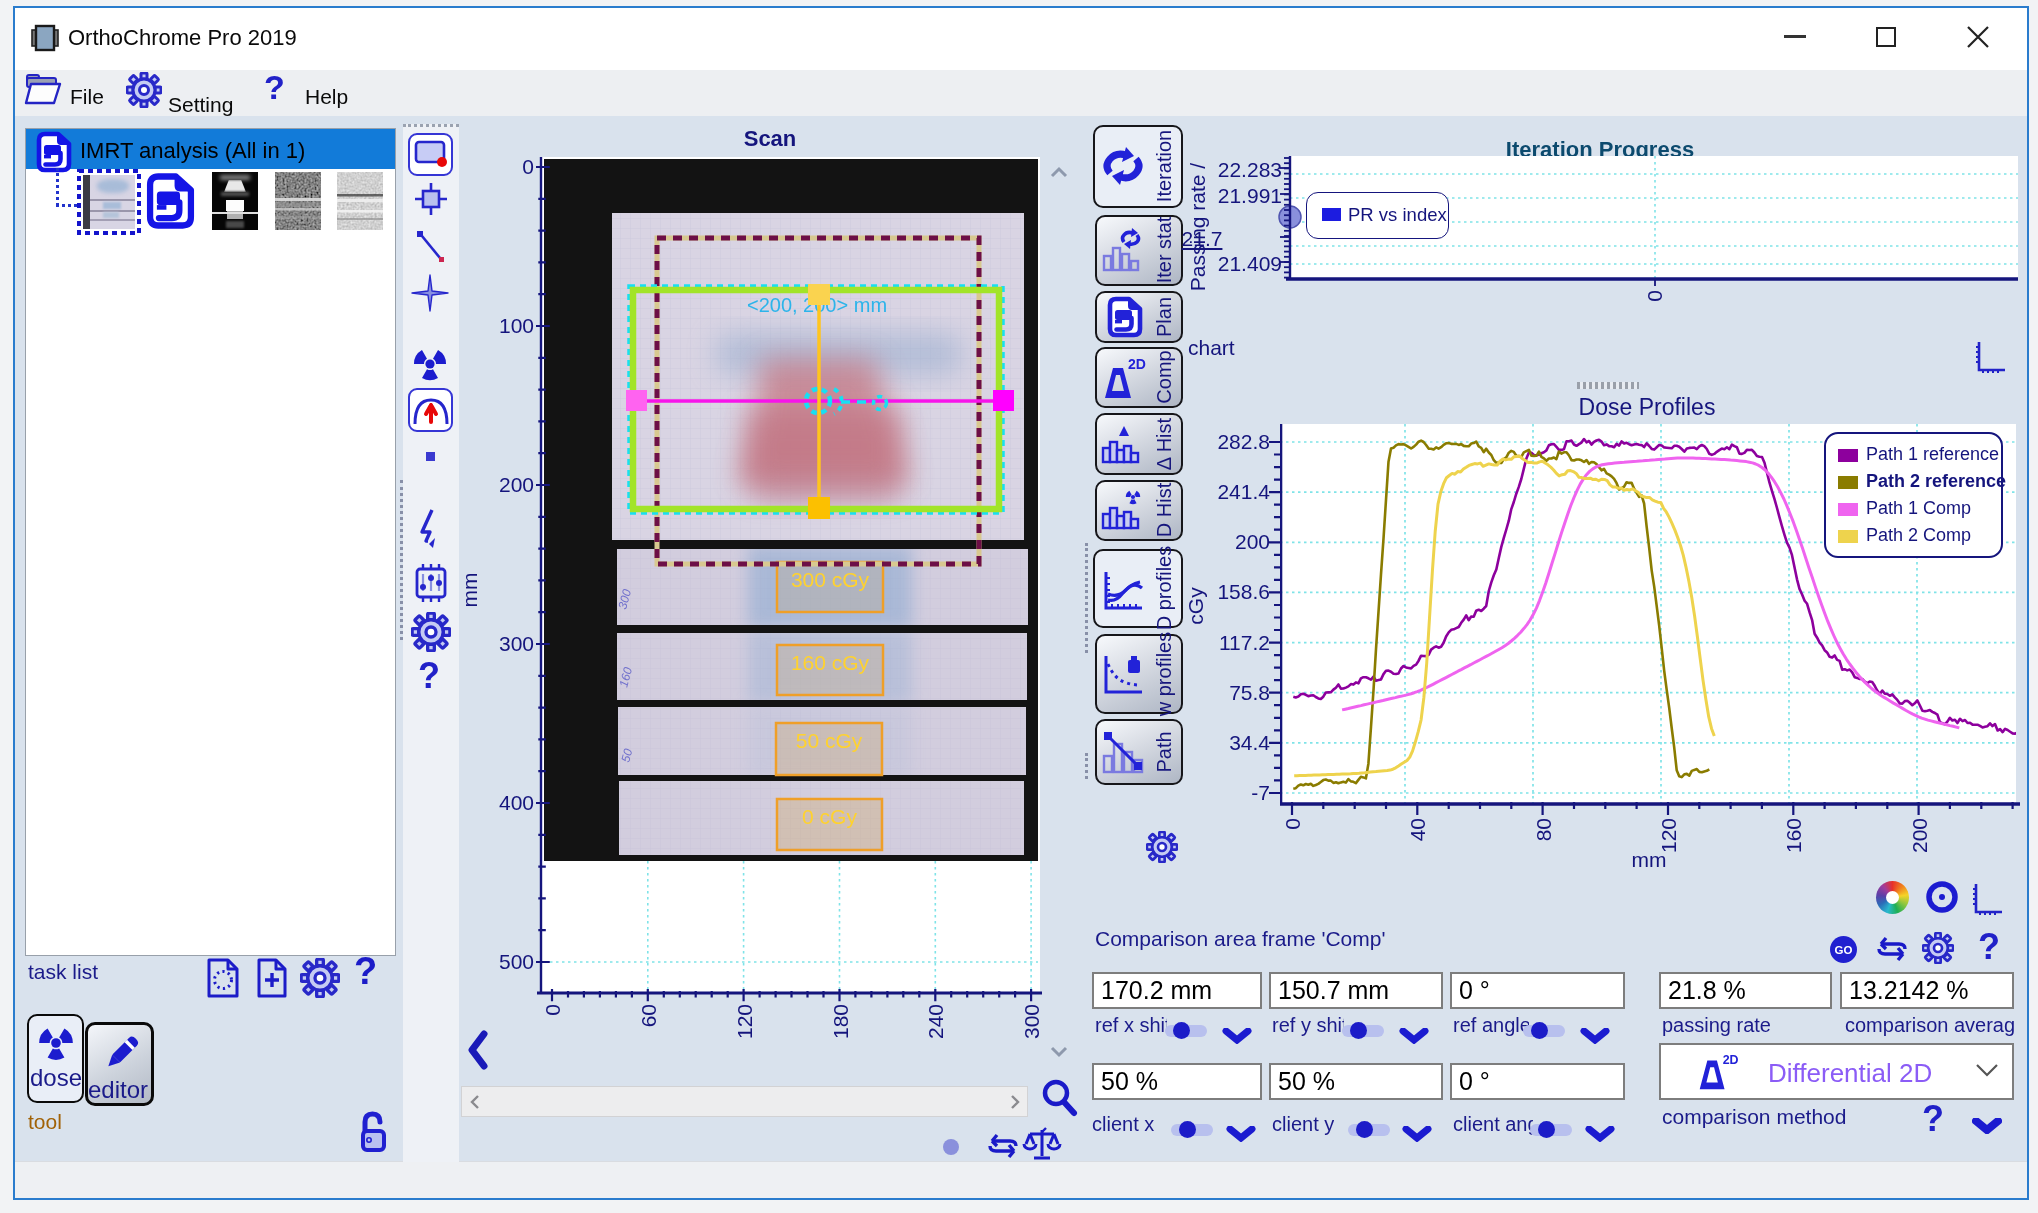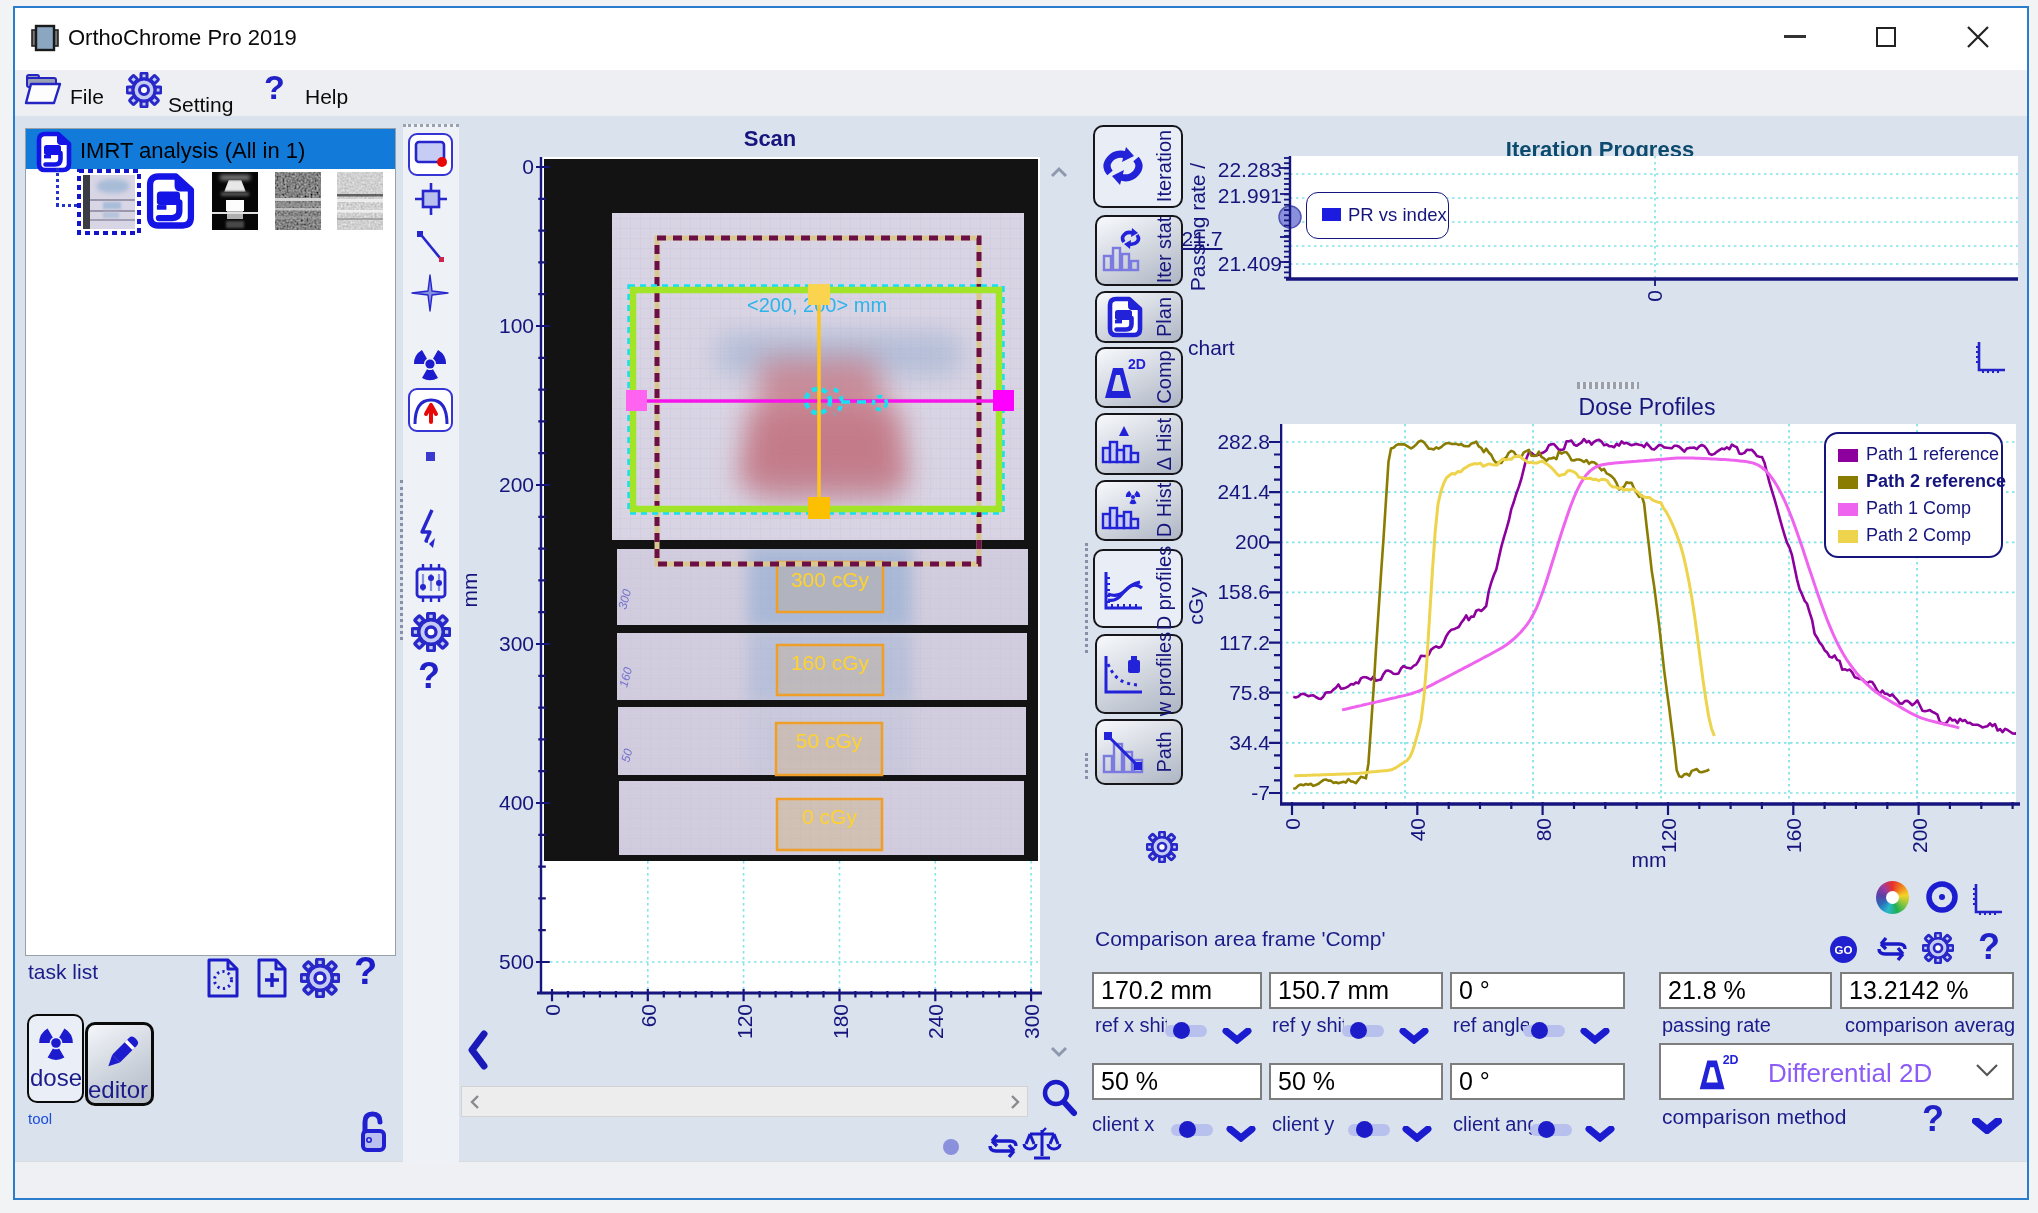--- a/index.html
+++ b/index.html
@@ -192,21 +192,21 @@
 <div class="abs" style="left:85px;top:1022px;width:69px;height:84px;border:3.5px solid #0a0a0a;border-radius:10px;background:linear-gradient(150deg,#f4f6fa 0%,#cdd3dc 55%,#b3bac6 100%);"></div>
 <svg class="abs" style="left:96px;top:1030px" width="48" height="48" viewBox="0 0 48 48">
  <g transform="rotate(45 24 24)">
   <rect x="19" y="6" width="11" height="24" rx="1" fill="#1c1cce"></rect>
   <rect x="19" y="9" width="11" height="3.5" fill="#fff"></rect>
   <path d="M19 30 L24.5 41 L30 30 Z" fill="#1c1cce"></path>
   <path d="M19 6 Q19 2 24.5 2 Q30 2 30 6 L30 7 L19 7 Z" fill="#1c1cce"></path>
  </g>
 </svg>
 <div class="abs" style="left:88px;top:1076px;font-size:24px;color:#1b1b8a;">editor</div>
-<div class="abs" style="left:28px;top:1110px;font-size:15px;color:#1d4ed8;">tool</div>
+<div class="abs" style="left:28px;top:1110px;font-size:21px;color:#a16207;">tool</div>
 <svg class="abs" style="left:357px;top:1110px" width="30" height="44" viewBox="0 0 30 44">
  <path d="M8 22 L8 12 Q8 4 15.5 4 Q23 4 23 12" fill="none" stroke="#2020d0" stroke-width="5" stroke-linecap="round"></path>
  <rect x="6" y="21" width="21" height="19" rx="4" fill="#b9c0f0" stroke="#2020d0" stroke-width="4"></rect>
  <circle cx="12" cy="30" r="2.2" fill="none" stroke="#2020d0" stroke-width="1.6"></circle>
 </svg>
 
 <div class="abs" style="left:403px;top:124px;width:56px;height:1038px;background:#eef1f6;border-top:3px dotted #9aa2b0;"></div>
 <div class="abs" style="left:400px;top:480px;width:0;height:160px;border-left:3px dotted #8890a8;"></div>
 <div class="abs" style="left:408px;top:133px;width:45px;height:43px;background:#fff;border:2px solid #3535d5;border-radius:9px;"></div>
 <svg class="abs" style="left:414px;top:139px" width="34" height="30" viewBox="0 0 34 30">

